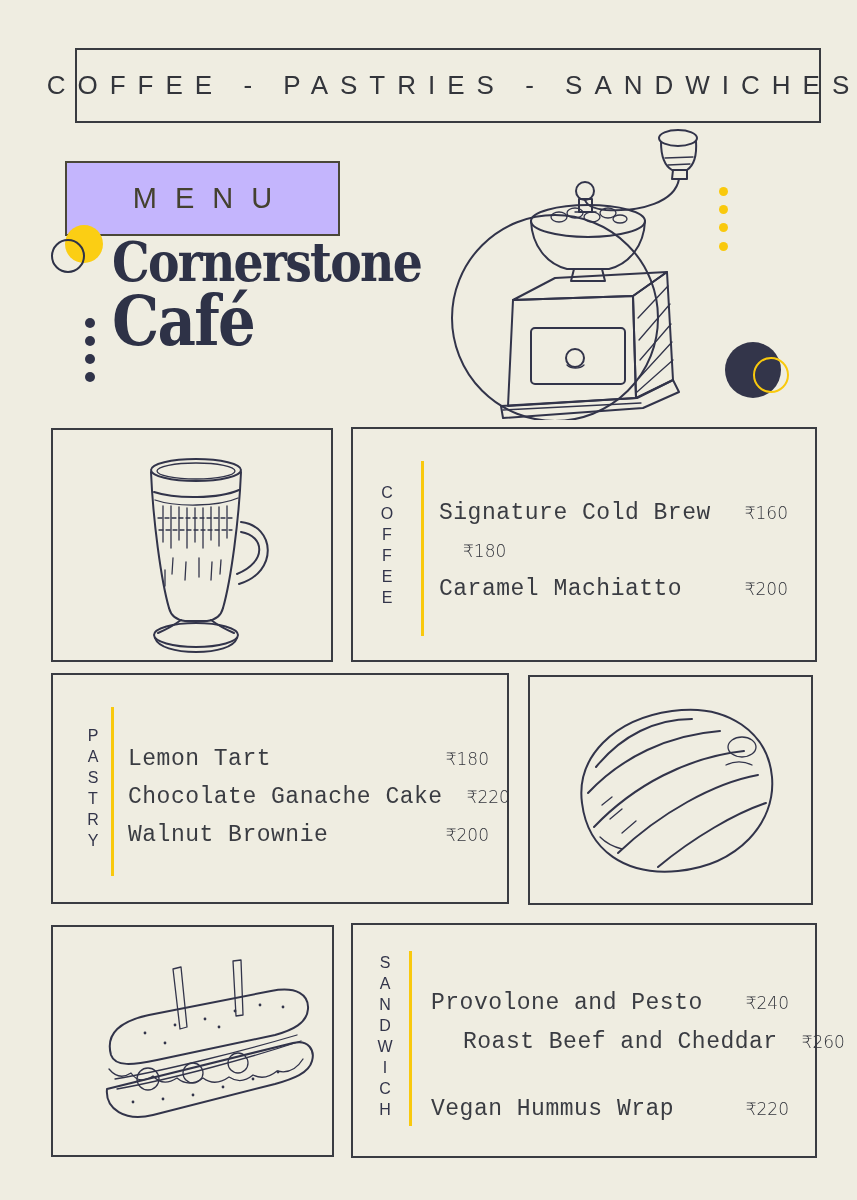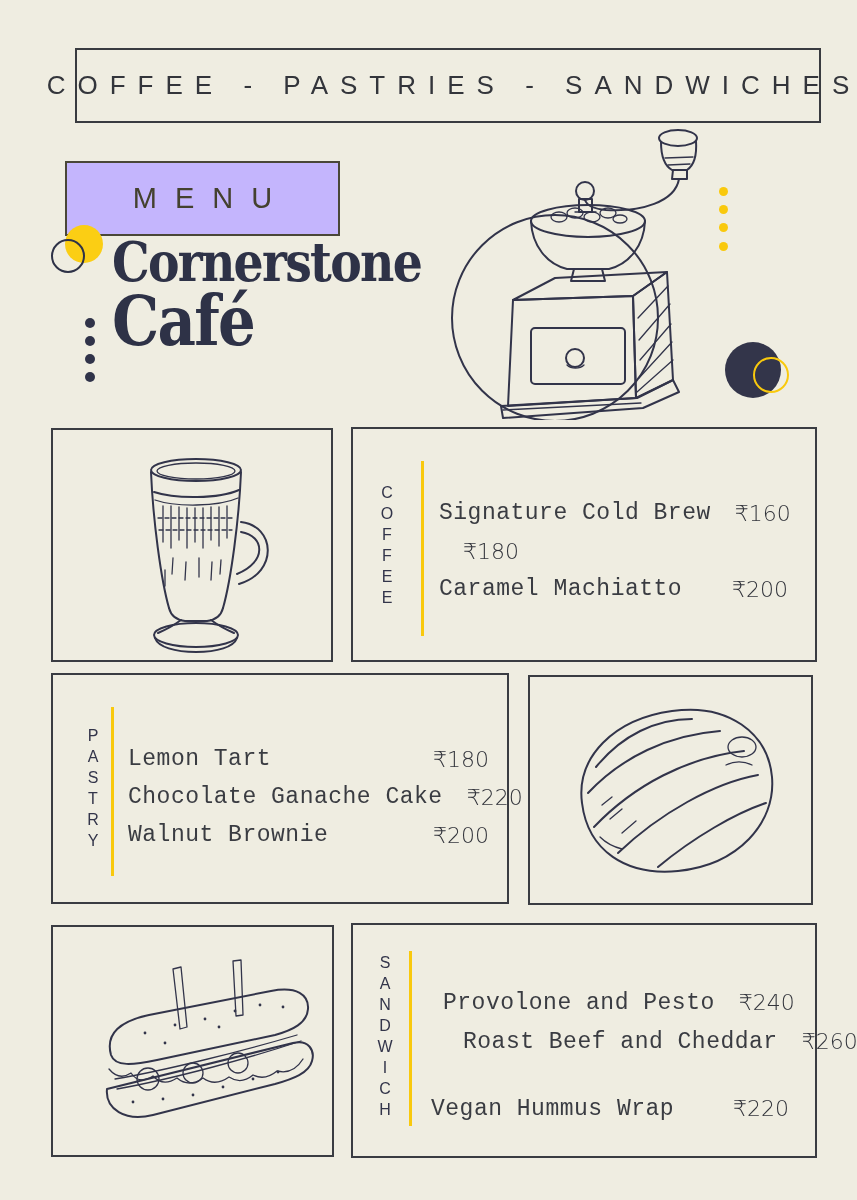--- a/index.html
+++ b/index.html
@@ -55,21 +55,21 @@
 
   .vlabel{
     position:absolute; white-space:pre; text-align:center;
     font-size:16px; line-height:21px; color:#33354a; font-weight:500; width:24px;
   }
   .vline{position:absolute; width:3px; background:#f9c90d;}
   .items{position:absolute;}
   .item-row{display:flex; justify-content:space-between; align-items:center; height:38px;}
   .item-name{font-size:23px; font-weight:300; color:#3a3c42; letter-spacing:0.5px; white-space:nowrap;font-family:Liberation Mono, monospace;}
   .item-price{font-family:"DejaVu Sans","Liberation Sans",sans-serif;
-    font-size:22px; font-weight:300; color:#33353c; margin-left:24px; white-space:nowrap;text-align:right;}
+    font-size:17px; font-weight:300; color:#33353c; margin-left:24px; white-space:nowrap;text-align:right;}
 
   .sketch{position:absolute; left:0; top:0;}
   .sketch path,.sketch ellipse,.sketch circle,.sketch line,.sketch rect{
     stroke:#32344a; fill:none; stroke-width:2; stroke-linecap:round; stroke-linejoin:round;}
   .sketch .fillnavy{fill:#32344a; stroke:none;}
   .sketch .thin{stroke-width:1.3;}
 </style>
 </head>
 <body>
 
@@ -275,21 +275,21 @@
     <div class="vlabel" style="left:20px;top:27px;">S
 A
 N
 D
 W
 I
 C
 H</div>
     <div class="vline" style="left:56px;top:26px;height:175px;"></div>
     <div class="items" style="left:78px;right:26px;top:58px;">
-      <div class="item-row" style="height:39px;margin-left:12px;">
+      <div class="item-row" style="height:39px;">
         <span class="item-name">Provolone and Pesto</span>
         <span class="item-price">₹240</span>
       </div>
       <div class="item-row" style="height:39px;margin-left:32px;">
         <span class="item-name">Roast Beef and Cheddar</span>
         <span class="item-price">₹260</span>
       </div>
       <div class="item-row" style="height:39px;margin-top:28px;">
         <span class="item-name">Vegan Hummus Wrap</span>
         <span class="item-price">₹220</span>

